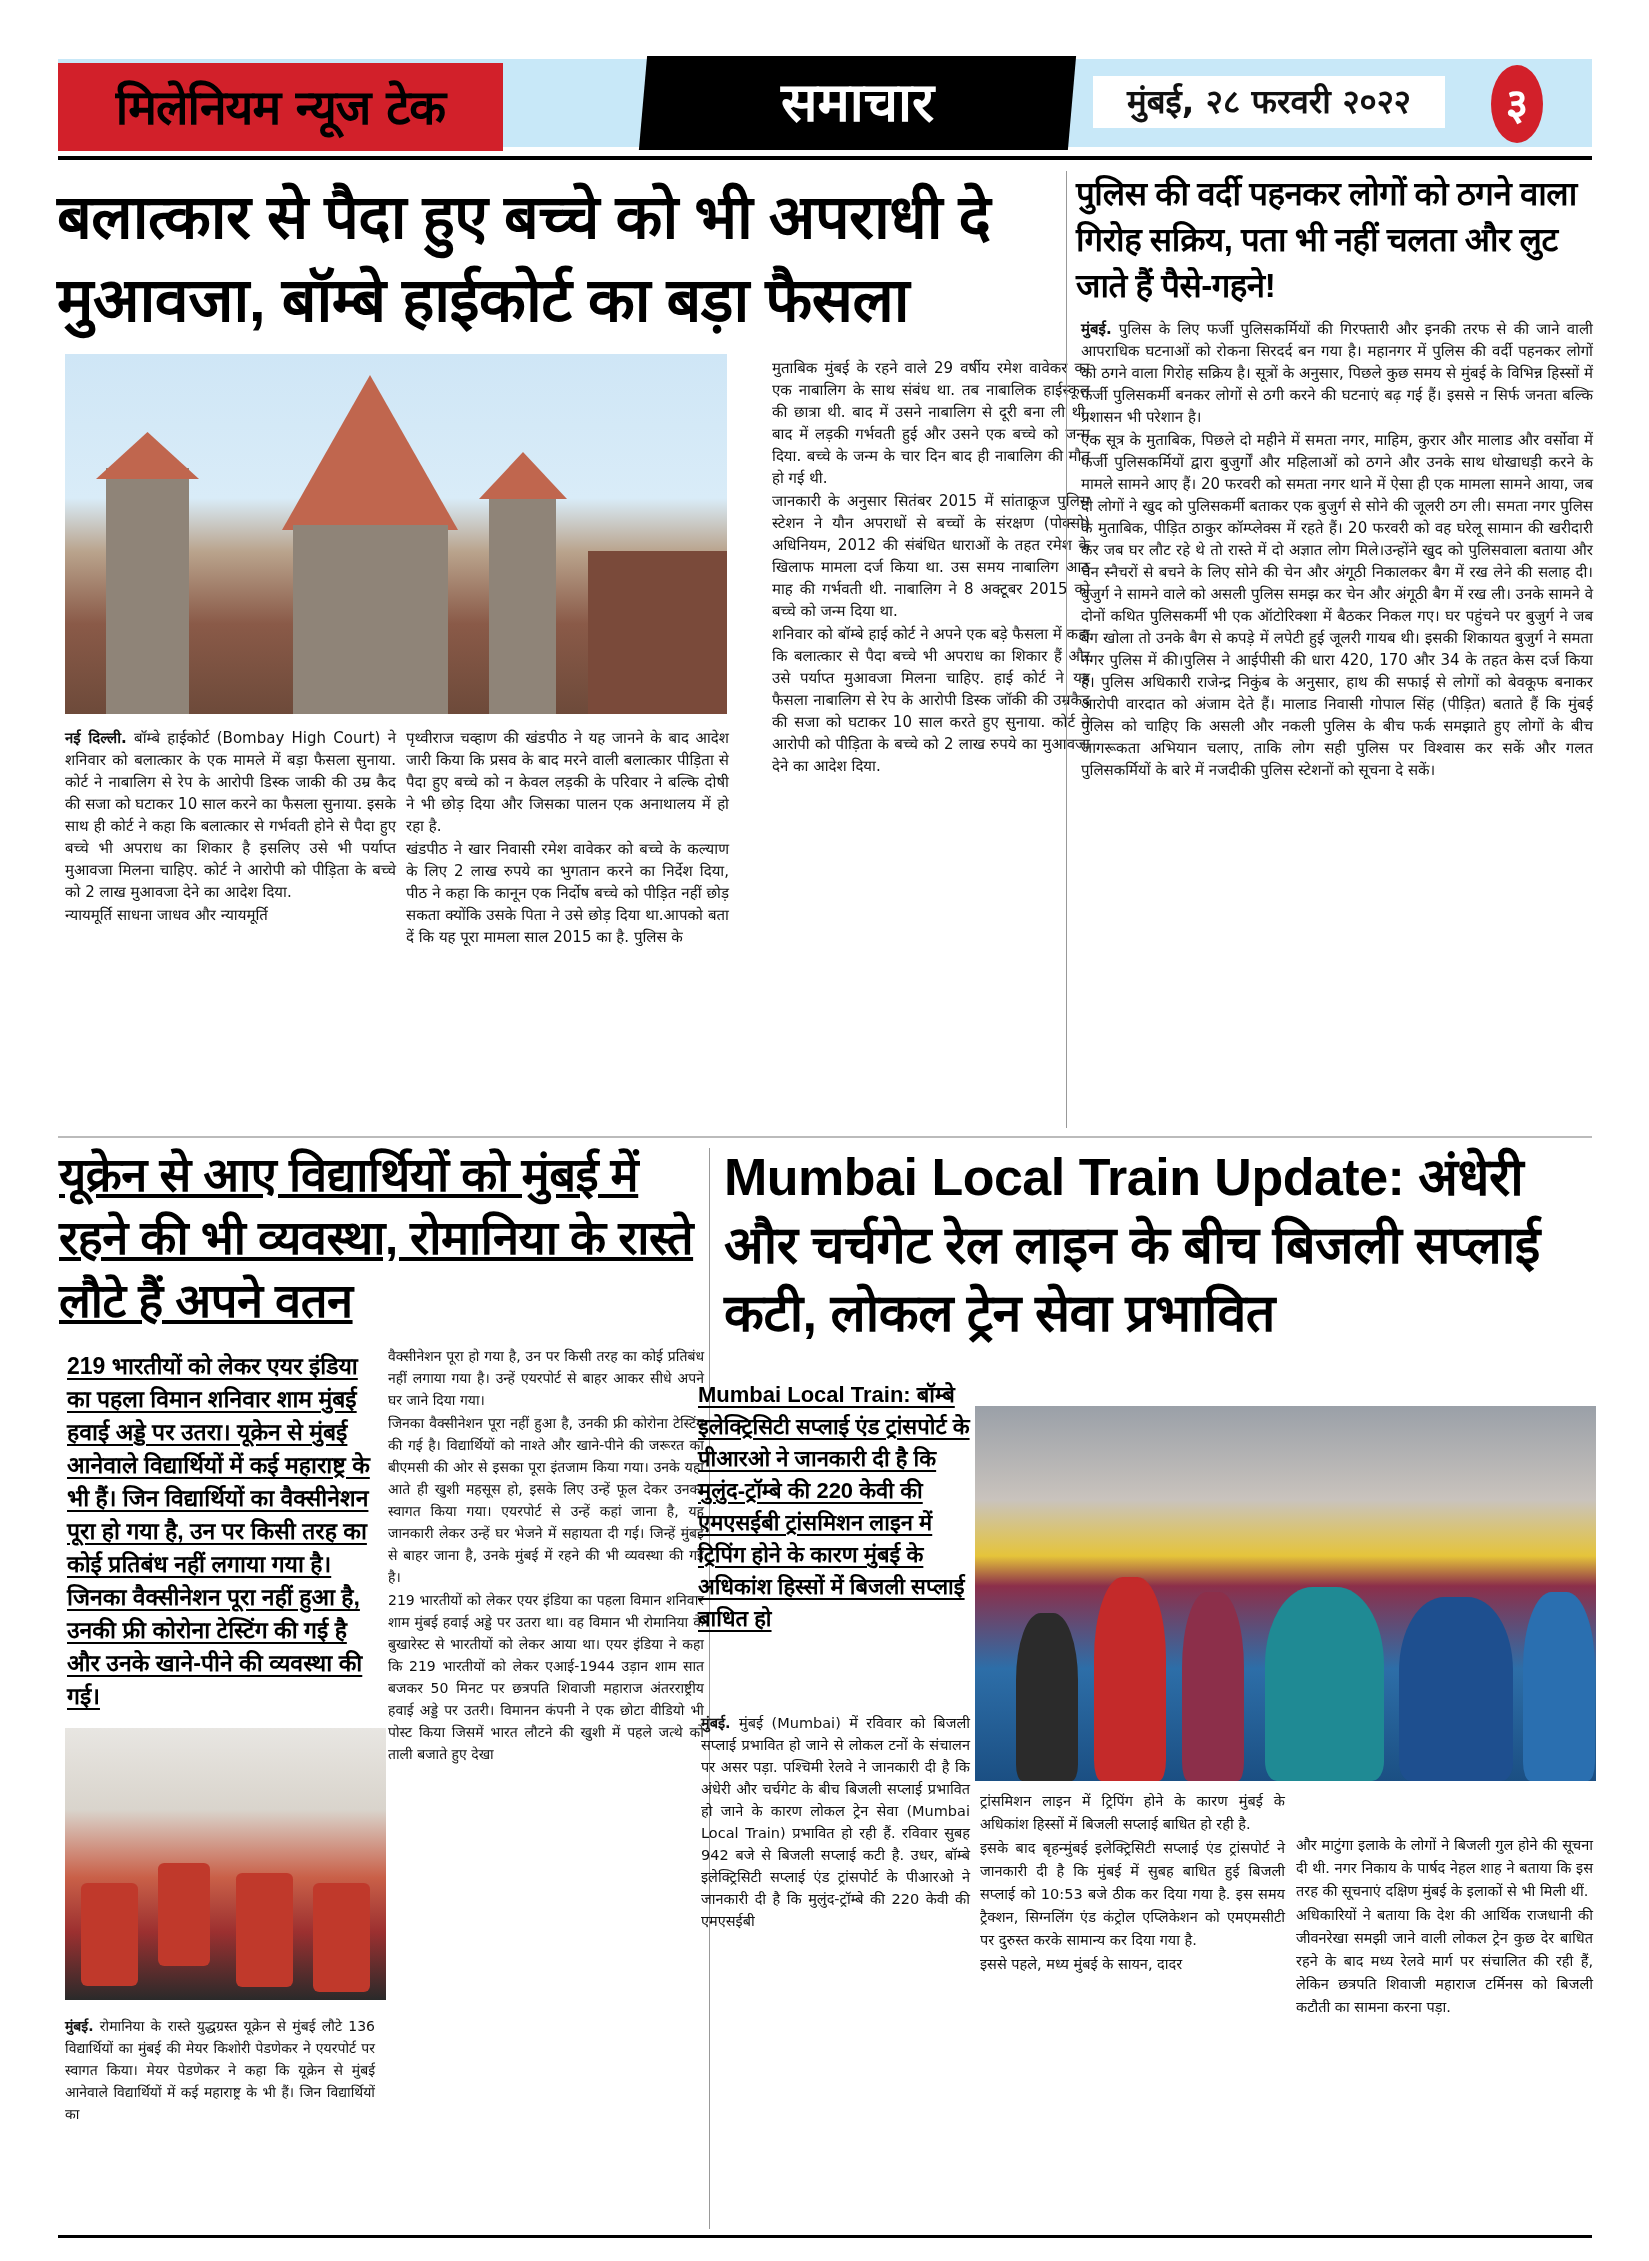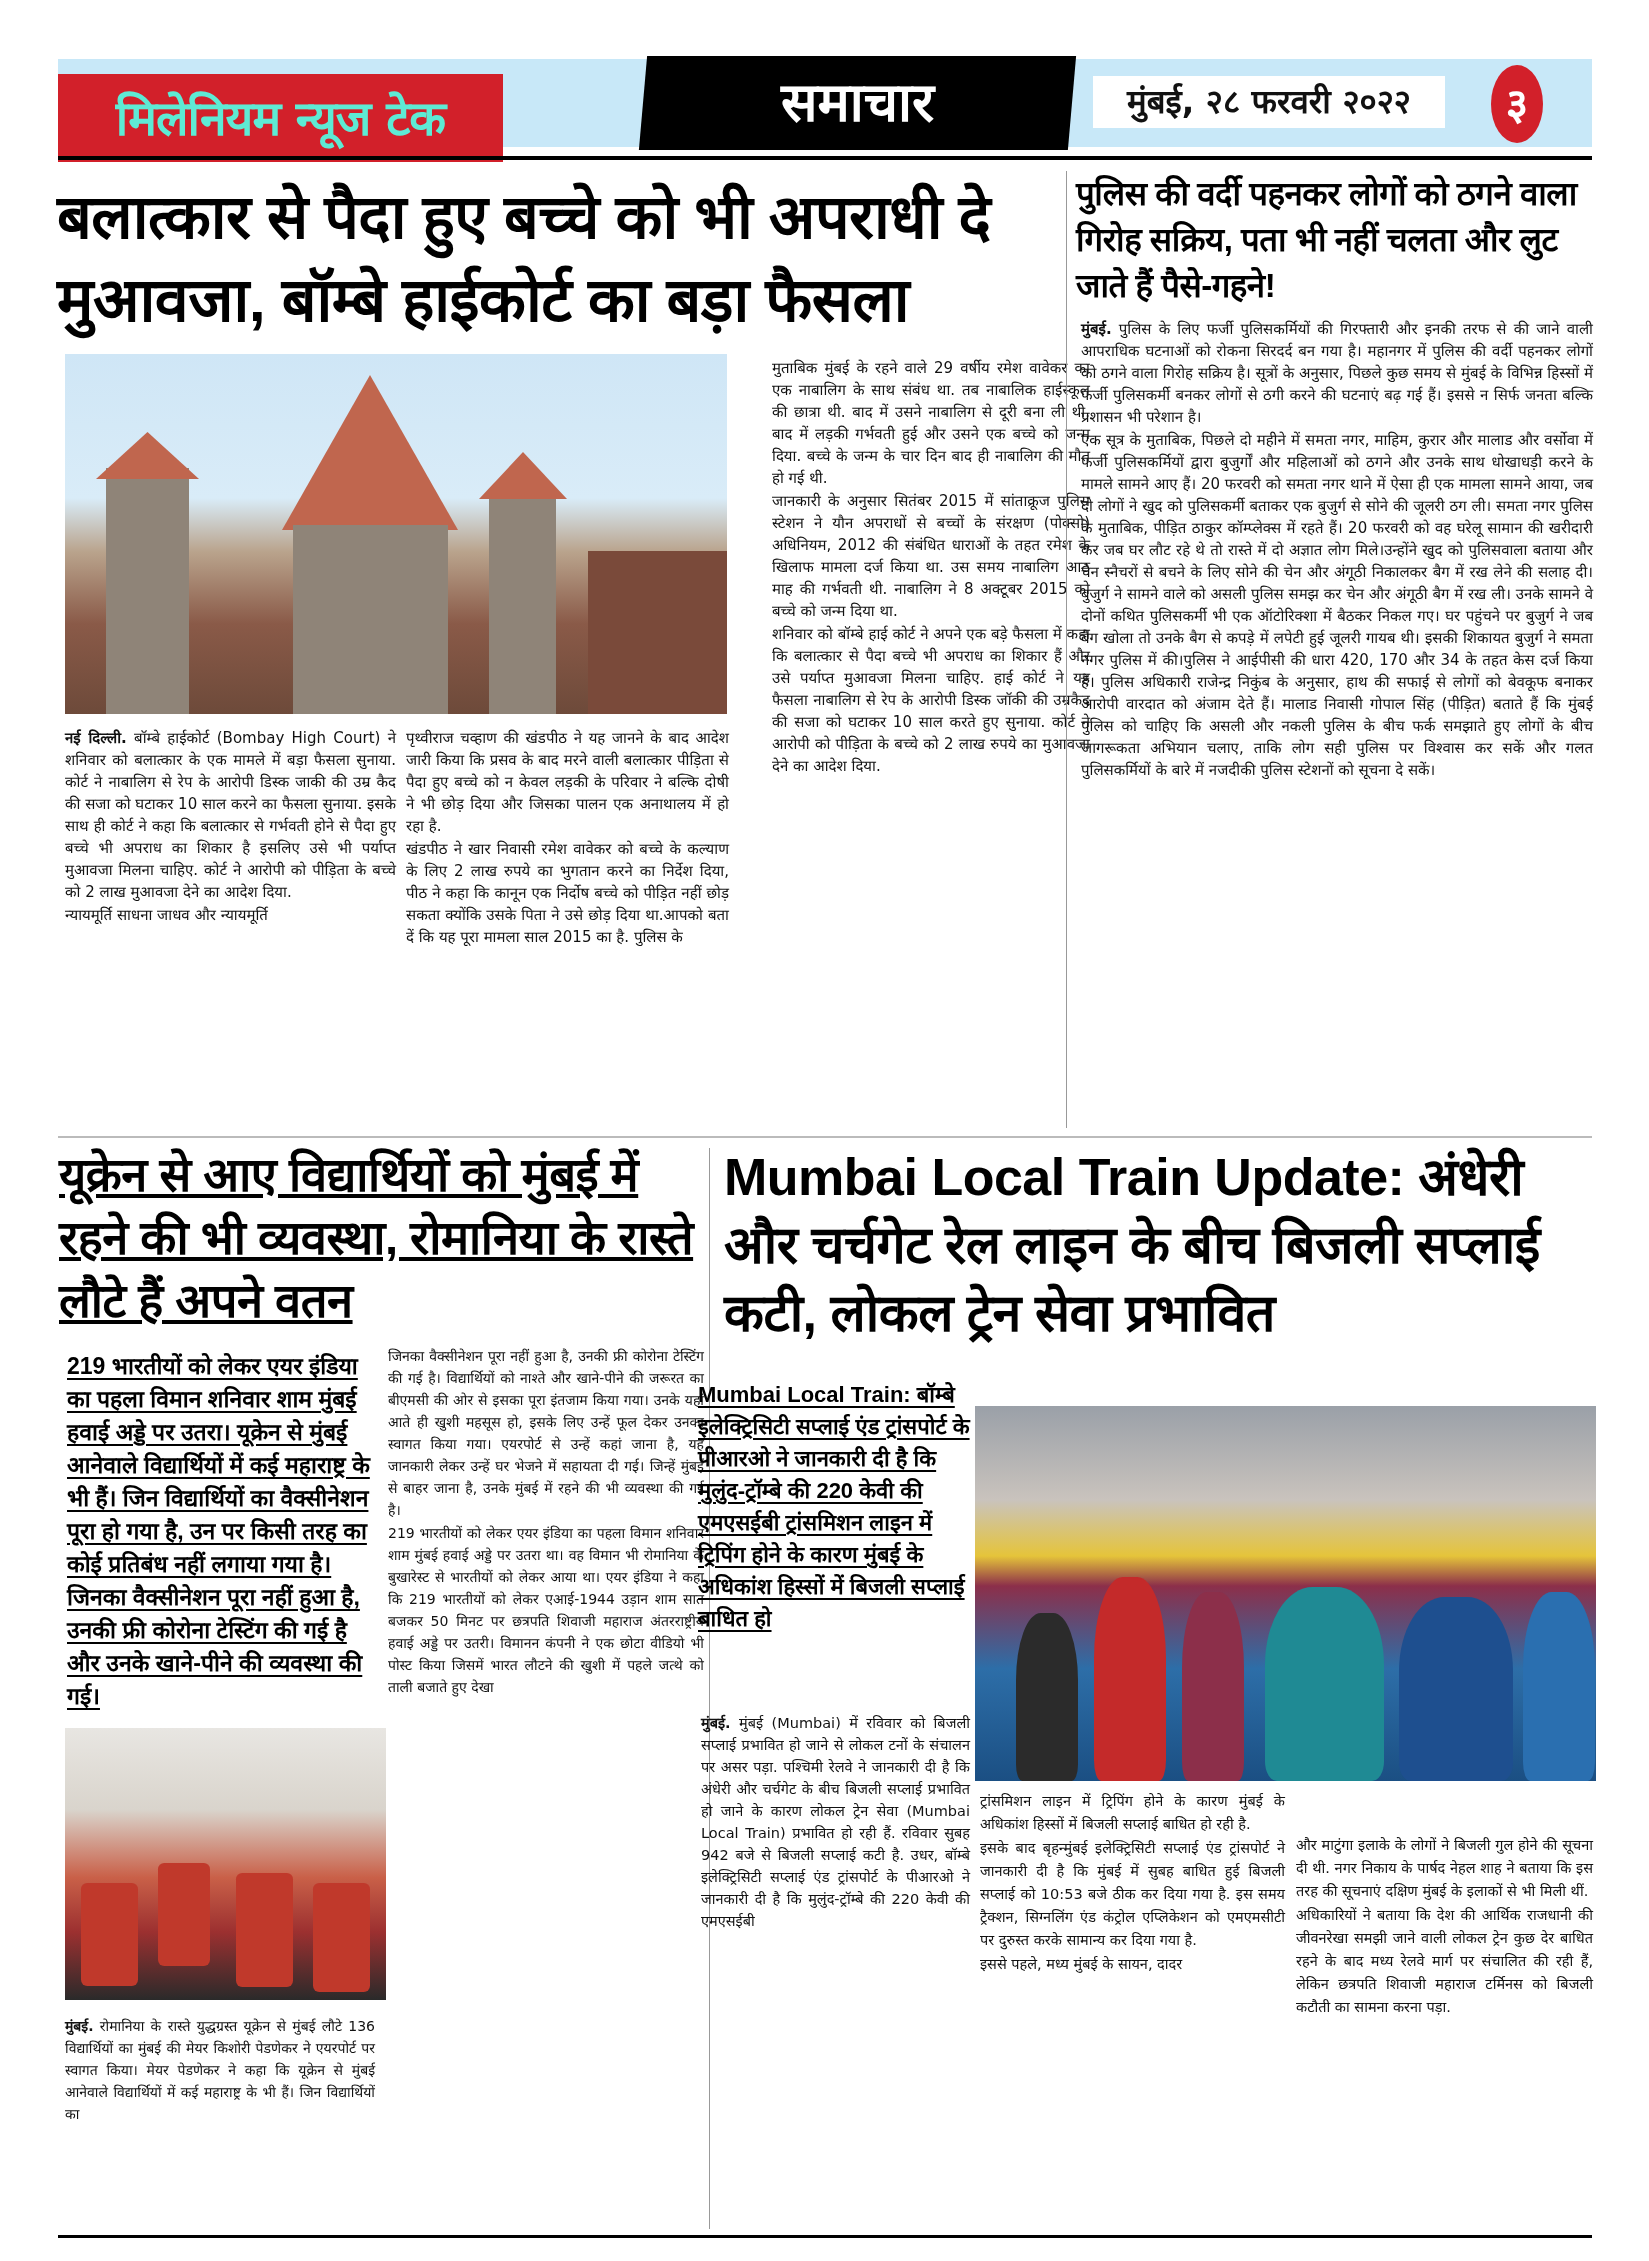--- a/index.html
+++ b/index.html
@@ -1,21 +1,21 @@
 <!DOCTYPE html>
 <html style="font-size:8.3px"><head>
 <meta charset="utf-8">
 <style>
   * { box-sizing: border-box; margin: 0; padding: 0; }
   html, body { width: 1650px; height: 2261px; background: #ffffff; overflow: hidden; }
   body { position: relative; font-family: "DejaVu Sans", sans-serif; color: #111; }
 
   
   .masthead { position: absolute; left: 58px; top: 59px; width: 1534px; height: 88px; background: #c8e8f8; }
-  .mast-brand { position: absolute; left: 0; top: 15px; width: 445px; height: 88px; background: #d2202a; color: #5eead4;
+  .mast-brand { position: absolute; left: 0; top: 4px; width: 445px; height: 88px; background: #d2202a; color: #000000;
     font-family: "DejaVu Sans", sans-serif; font-weight: bold; font-size: 48px; line-height: 88px; text-align: center; letter-spacing: -1px; }
   .mast-section { position: absolute; left: 585px; top: -3.1px; width: 429px; height: 94px; background: #000; color: #fff;
     transform: skewX(-5deg); font-weight: bold; font-size: 54px; line-height: 94px; text-align: center; }
   .mast-section span { display: inline-block; transform: skewX(5deg); }
   .mast-date { position: absolute; left: 1035px; top: 16.6px; width: 352px; height: 52px; background: #fff;
     font-weight: bold; font-size: 33px; line-height: 52px; text-align: center; }
   .mast-page { position: absolute; left: 1433px; top: 6.2px; width: 52px; height: 78px; border-radius: 50%; background: #d2202a;
     color: #fff; font-weight: bold; font-size: 43px; line-height: 78px; text-align: center; }
   .rule-top { position: absolute; left: 58px; top: 156px; width: 1534px; height: 4.1px; background: #000; }
 
@@ -92,20 +92,21 @@
     <p>एक सूत्र के मुताबिक, पिछले दो महीने में समता नगर, माहिम, कुरार और मालाड और वर्सोवा में फर्जी पुलिसकर्मियों द्वारा बुजुर्गों और महिलाओं को ठगने और उनके साथ धोखाधड़ी करने के मामले सामने आए हैं। 20 फरवरी को समता नगर थाने में ऐसा ही एक मामला सामने आया, जब दो लोगों ने खुद को पुलिसकर्मी बताकर एक बुजुर्ग से सोने की जूलरी ठग ली। समता नगर पुलिस के मुताबिक, पीड़ित ठाकुर कॉम्प्लेक्स में रहते हैं। 20 फरवरी को वह घरेलू सामान की खरीदारी कर जब घर लौट रहे थे तो रास्ते में दो अज्ञात लोग मिले।उन्होंने खुद को पुलिसवाला बताया और चेन स्नैचरों से बचने के लिए सोने की चेन और अंगूठी निकालकर बैग में रख लेने की सलाह दी। बुजुर्ग ने सामने वाले को असली पुलिस समझ कर चेन और अंगूठी बैग में रख ली। उनके सामने वे दोनों कथित पुलिसकर्मी भी एक ऑटोरिक्शा में बैठकर निकल गए। घर पहुंचने पर बुजुर्ग ने जब बैग खोला तो उनके बैग से कपड़े में लपेटी हुई जूलरी गायब थी। इसकी शिकायत बुजुर्ग ने समता नगर पुलिस में की।पुलिस ने आईपीसी की धारा 420, 170 और 34 के तहत केस दर्ज किया है। पुलिस अधिकारी राजेन्द्र निकुंब के अनुसार, हाथ की सफाई से लोगों को बेवकूफ बनाकर आरोपी वारदात को अंजाम देते हैं। मालाड निवासी गोपाल सिंह (पीड़ित) बताते हैं कि मुंबई पुलिस को चाहिए कि असली और नकली पुलिस के बीच फर्क समझाते हुए लोगों के बीच जागरूकता अभियान चलाए, ताकि लोग सही पुलिस पर विश्वास कर सकें और गलत पुलिसकर्मियों के बारे में नजदीकी पुलिस स्टेशनों को सूचना दे सकें।</p>
   </div>
 </section>
 
 <div class="rule" style="left:58px; top:1136px; width:1534px; height:1.6px; background:#bbb;"></div>
 
 <section>
   <div class="headline" style="left:59px; top:1143px; width:641px; font-size:47px; line-height:63px;text-decoration:underline;">यूक्रेन से आए विद्यार्थियों को मुंबई में रहने की भी व्यवस्था, रोमानिया के रास्ते लौटे हैं अपने वतन</div>
   <div class="deck" style="left:67px; top:1350px; width:310px;"><span>219 भारतीयों को लेकर एयर इंडिया का पहला विमान शनिवार शाम मुंबई हवाई अड्डे पर उतरा। यूक्रेन से मुंबई आनेवाले विद्यार्थियों में कई महाराष्ट्र के भी हैं। जिन विद्यार्थियों का वैक्सीनेशन पूरा हो गया है, उन पर किसी तरह का कोई प्रतिबंध नहीं लगाया गया है। जिनका वैक्सीनेशन पूरा नहीं हुआ है, उनकी फ्री कोरोना टेस्टिंग की गई है और उनके खाने-पीने की व्यवस्था की गई।</span></div>
   <div class="body" style="left:388px; top:1345px; width:316px; font-size:14px; line-height:22px;">
+    <p>वैक्सीनेशन पूरा हो गया है, उन पर किसी तरह का कोई प्रतिबंध नहीं लगाया गया है। उन्हें एयरपोर्ट से बाहर आकर सीधे अपने घर जाने दिया गया।</p>
     <p>जिनका वैक्सीनेशन पूरा नहीं हुआ है, उनकी फ्री कोरोना टेस्टिंग की गई है। विद्यार्थियों को नाश्ते और खाने-पीने की जरूरत का बीएमसी की ओर से इसका पूरा इंतजाम किया गया। उनके यहां आते ही खुशी महसूस हो, इसके लिए उन्हें फूल देकर उनका स्वागत किया गया। एयरपोर्ट से उन्हें कहां जाना है, यह जानकारी लेकर उन्हें घर भेजने में सहायता दी गई। जिन्हें मुंबई से बाहर जाना है, उनके मुंबई में रहने की भी व्यवस्था की गई है।</p>
     <p style="padding-left:0;">219 भारतीयों को लेकर एयर इंडिया का पहला विमान शनिवार शाम मुंबई हवाई अड्डे पर उतरा था। वह विमान भी रोमानिया के बुखारेस्ट से भारतीयों को लेकर आया था। एयर इंडिया ने कहा कि 219 भारतीयों को लेकर एआई-1944 उड़ान शाम सात बजकर 50 मिनट पर छत्रपति शिवाजी महाराज अंतरराष्ट्रीय हवाई अड्डे पर उतरी। विमानन कंपनी ने एक छोटा वीडियो भी पोस्ट किया जिसमें भारत लौटने की खुशी में पहले जत्थे को ताली बजाते हुए देखा</p>
   </div>
   <div class="photo photo-plane">
     <div class="seat" style="left:15.5px; top:155px; width:57px; height:103px;"></div>
     <div class="seat" style="left:93px; top:135px; width:52px; height:103px;"></div>
     <div class="seat" style="left:171px; top:145px; width:57px; height:114px;"></div>
     <div class="seat" style="left:248px; top:155px; width:57px; height:109px;"></div>
   </div>
   <div class="body" style="left:65px; top:2015px; width:310px; font-size:14px; line-height:22px;">

